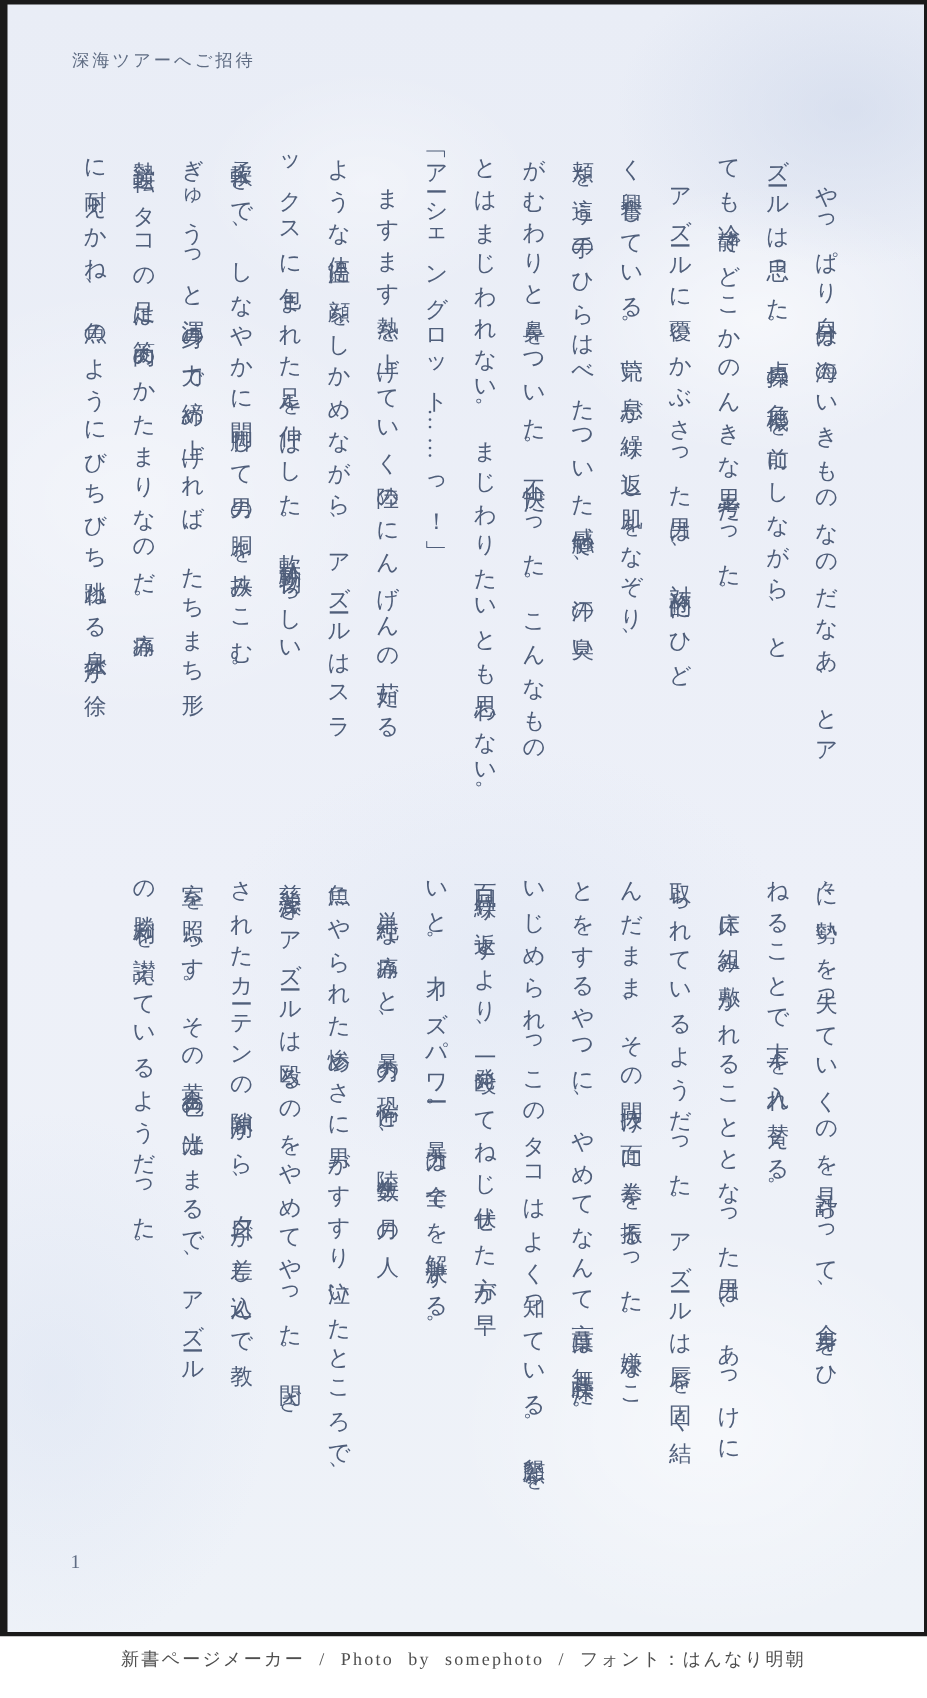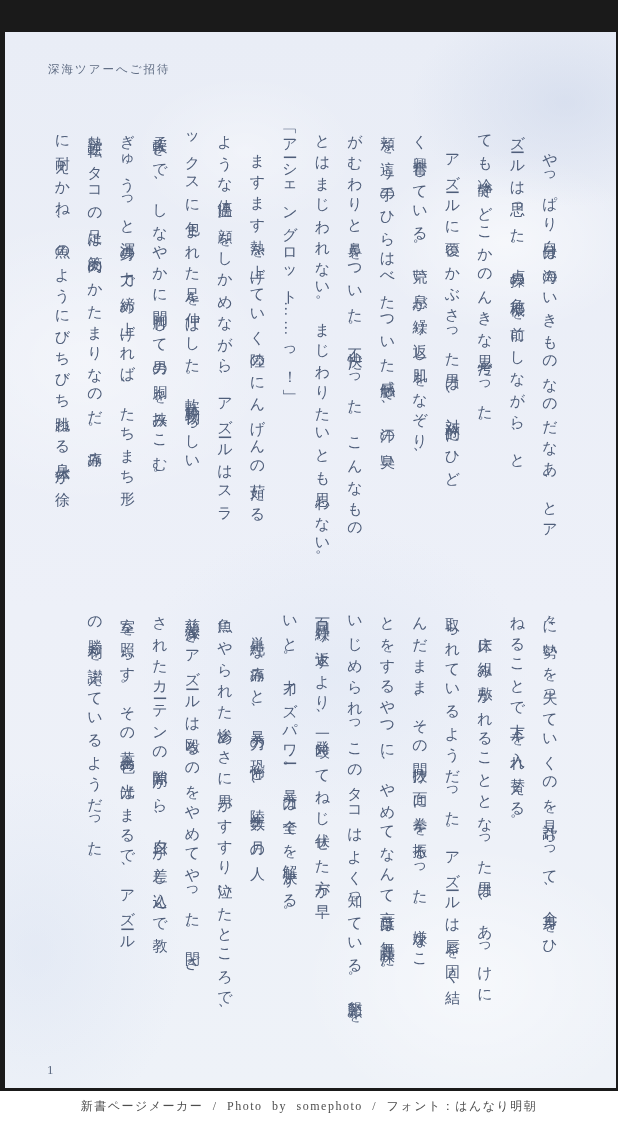--- a/index.html
+++ b/index.html
@@ -20,21 +20,20 @@
 
   
   .page-frame{
     position:absolute;top:0;left:0;width:618px;height:1091px;
     background:var(--frame);
   }
   .page{
     position:absolute;top:3px;left:5px;right:2px;bottom:3px;
     background:linear-gradient(180deg,#e9edf6 0%,#edf0f8 55%,#eef2f8 100%);
     overflow:visible;
-    margin-top:29px;
   }
   
   .page::before{
     content:"";position:absolute;inset:0;pointer-events:none;
     background:
       radial-gradient(220px 150px at 560px 70px, rgba(203,213,233,.55), transparent 70%),
       radial-gradient(190px 130px at 500px 210px, rgba(255,255,255,.55), transparent 70%),
       radial-gradient(260px 200px at 80px 330px, rgba(255,255,255,.40), transparent 72%),
       radial-gradient(280px 210px at 330px 640px, rgba(219,228,243,.45), transparent 70%),
       radial-gradient(240px 190px at 470px 950px, rgba(255,255,255,.50), transparent 72%),

